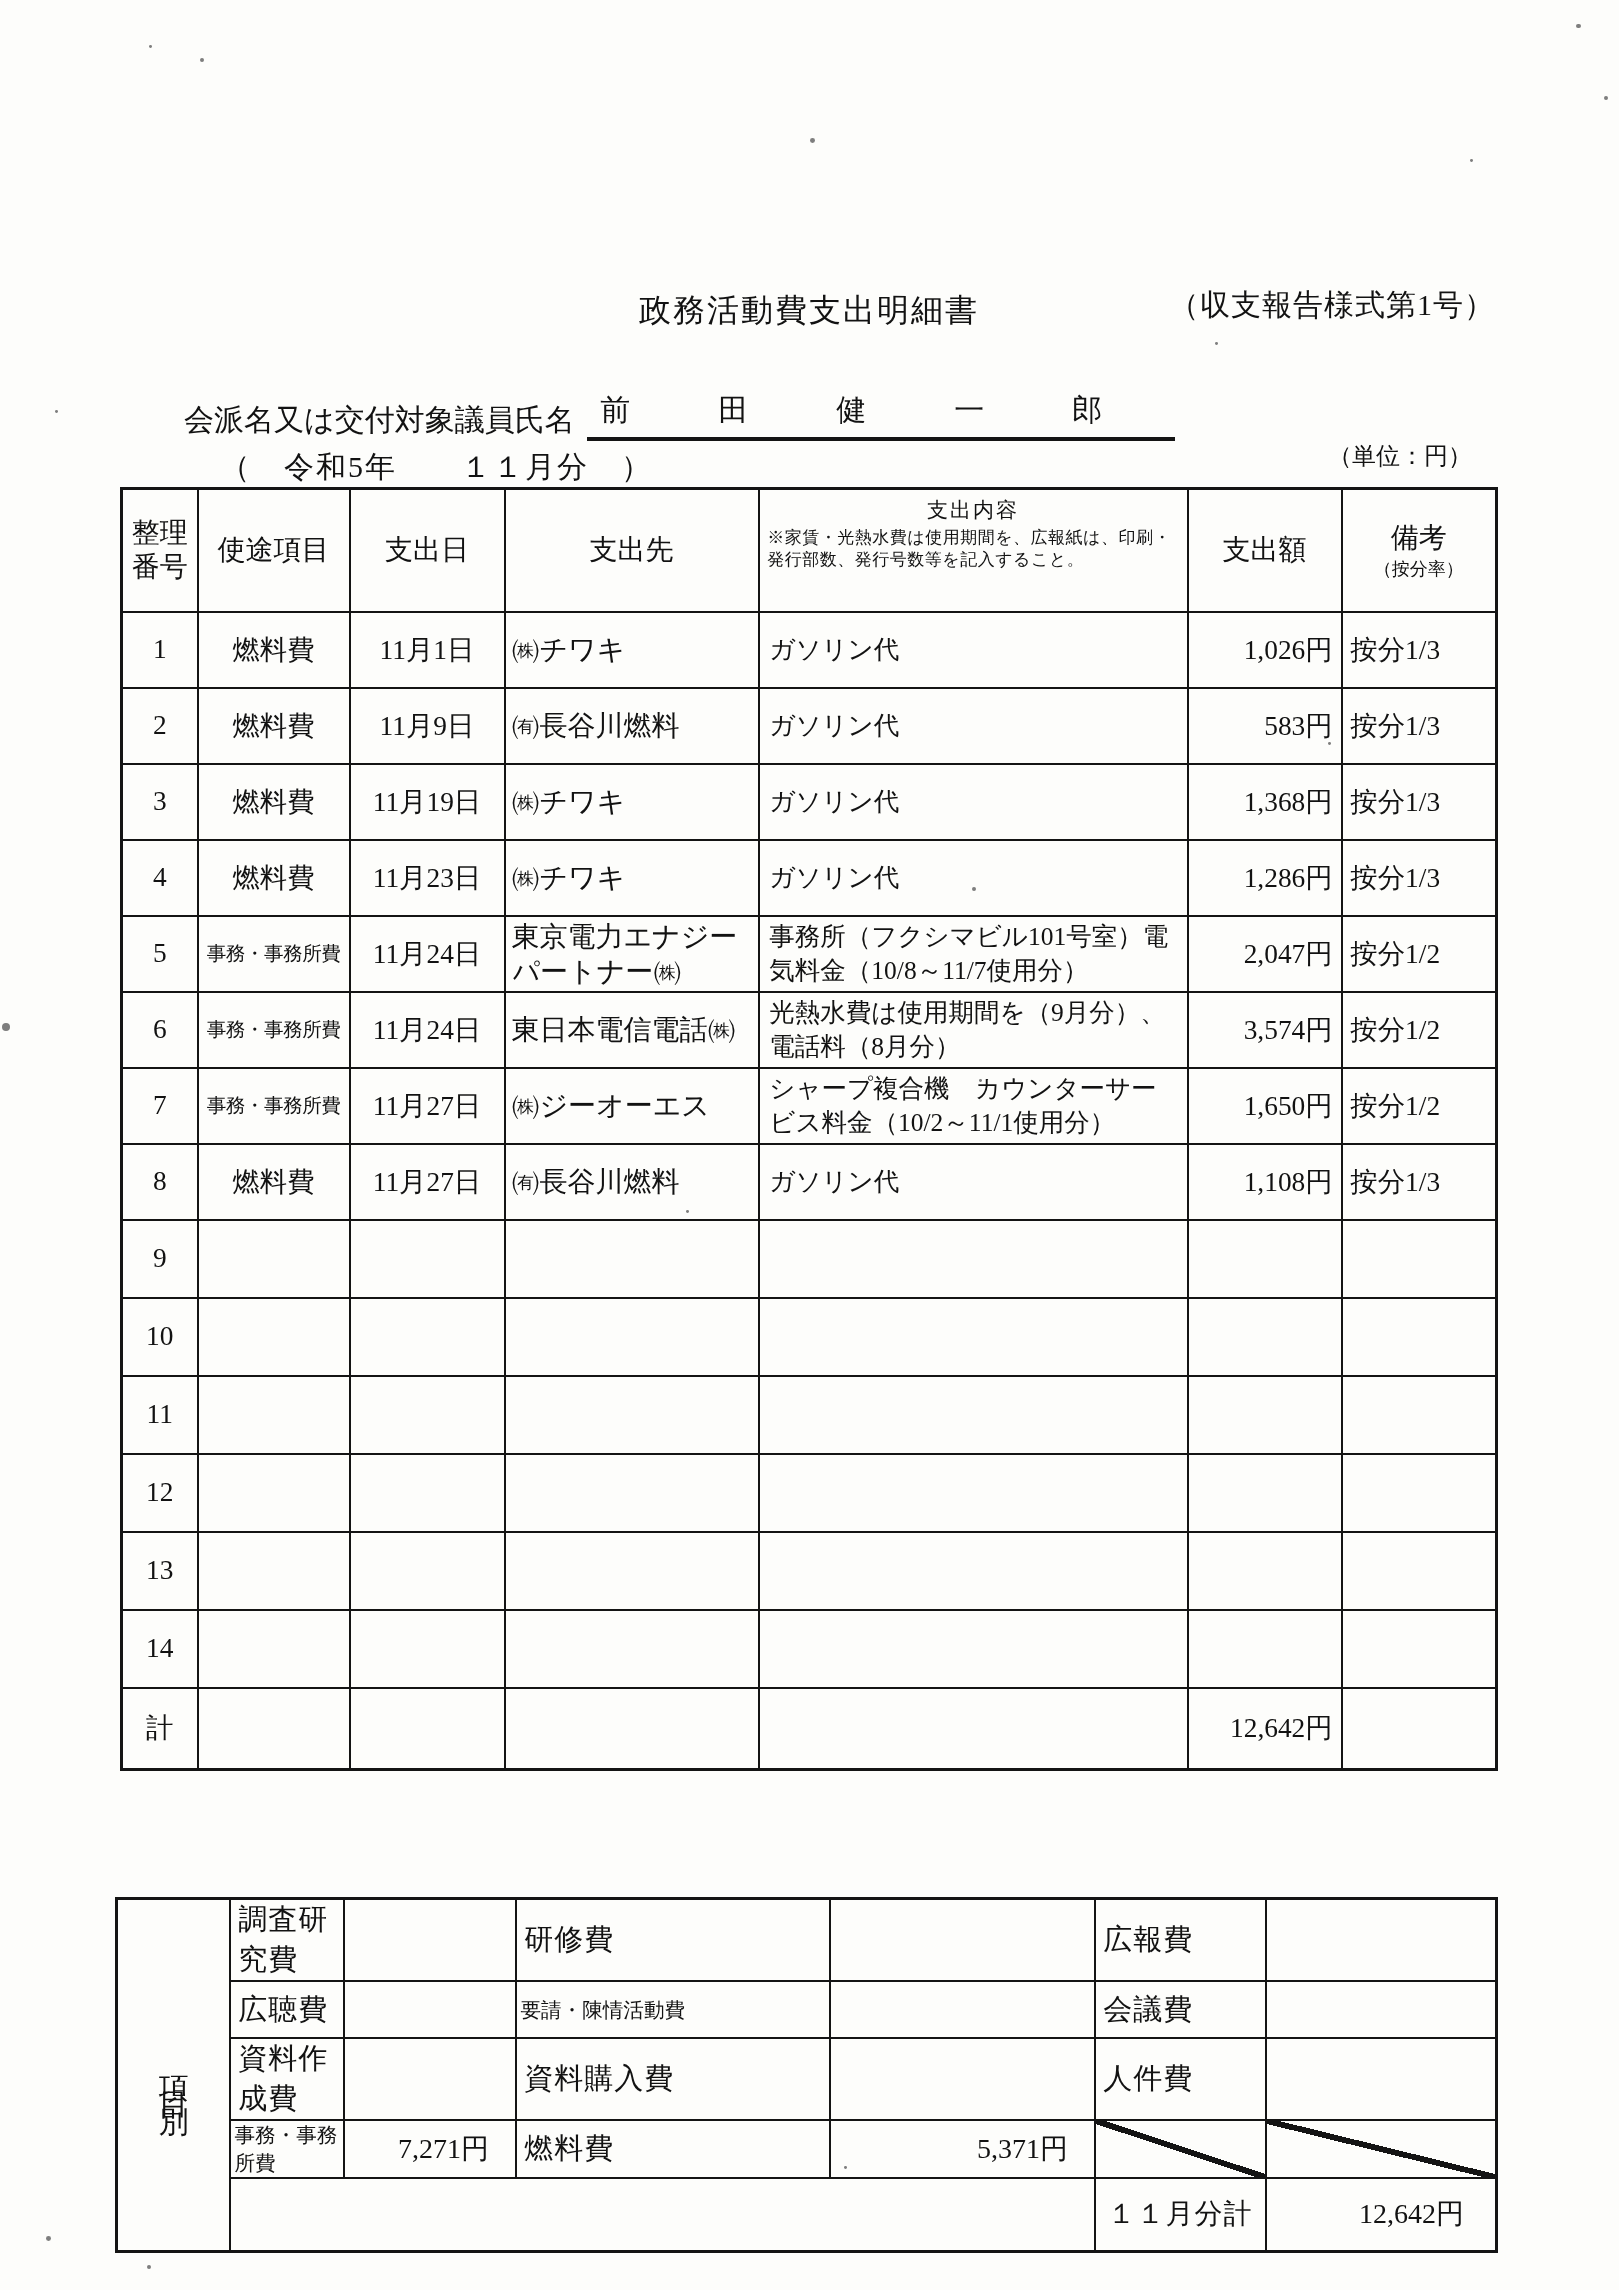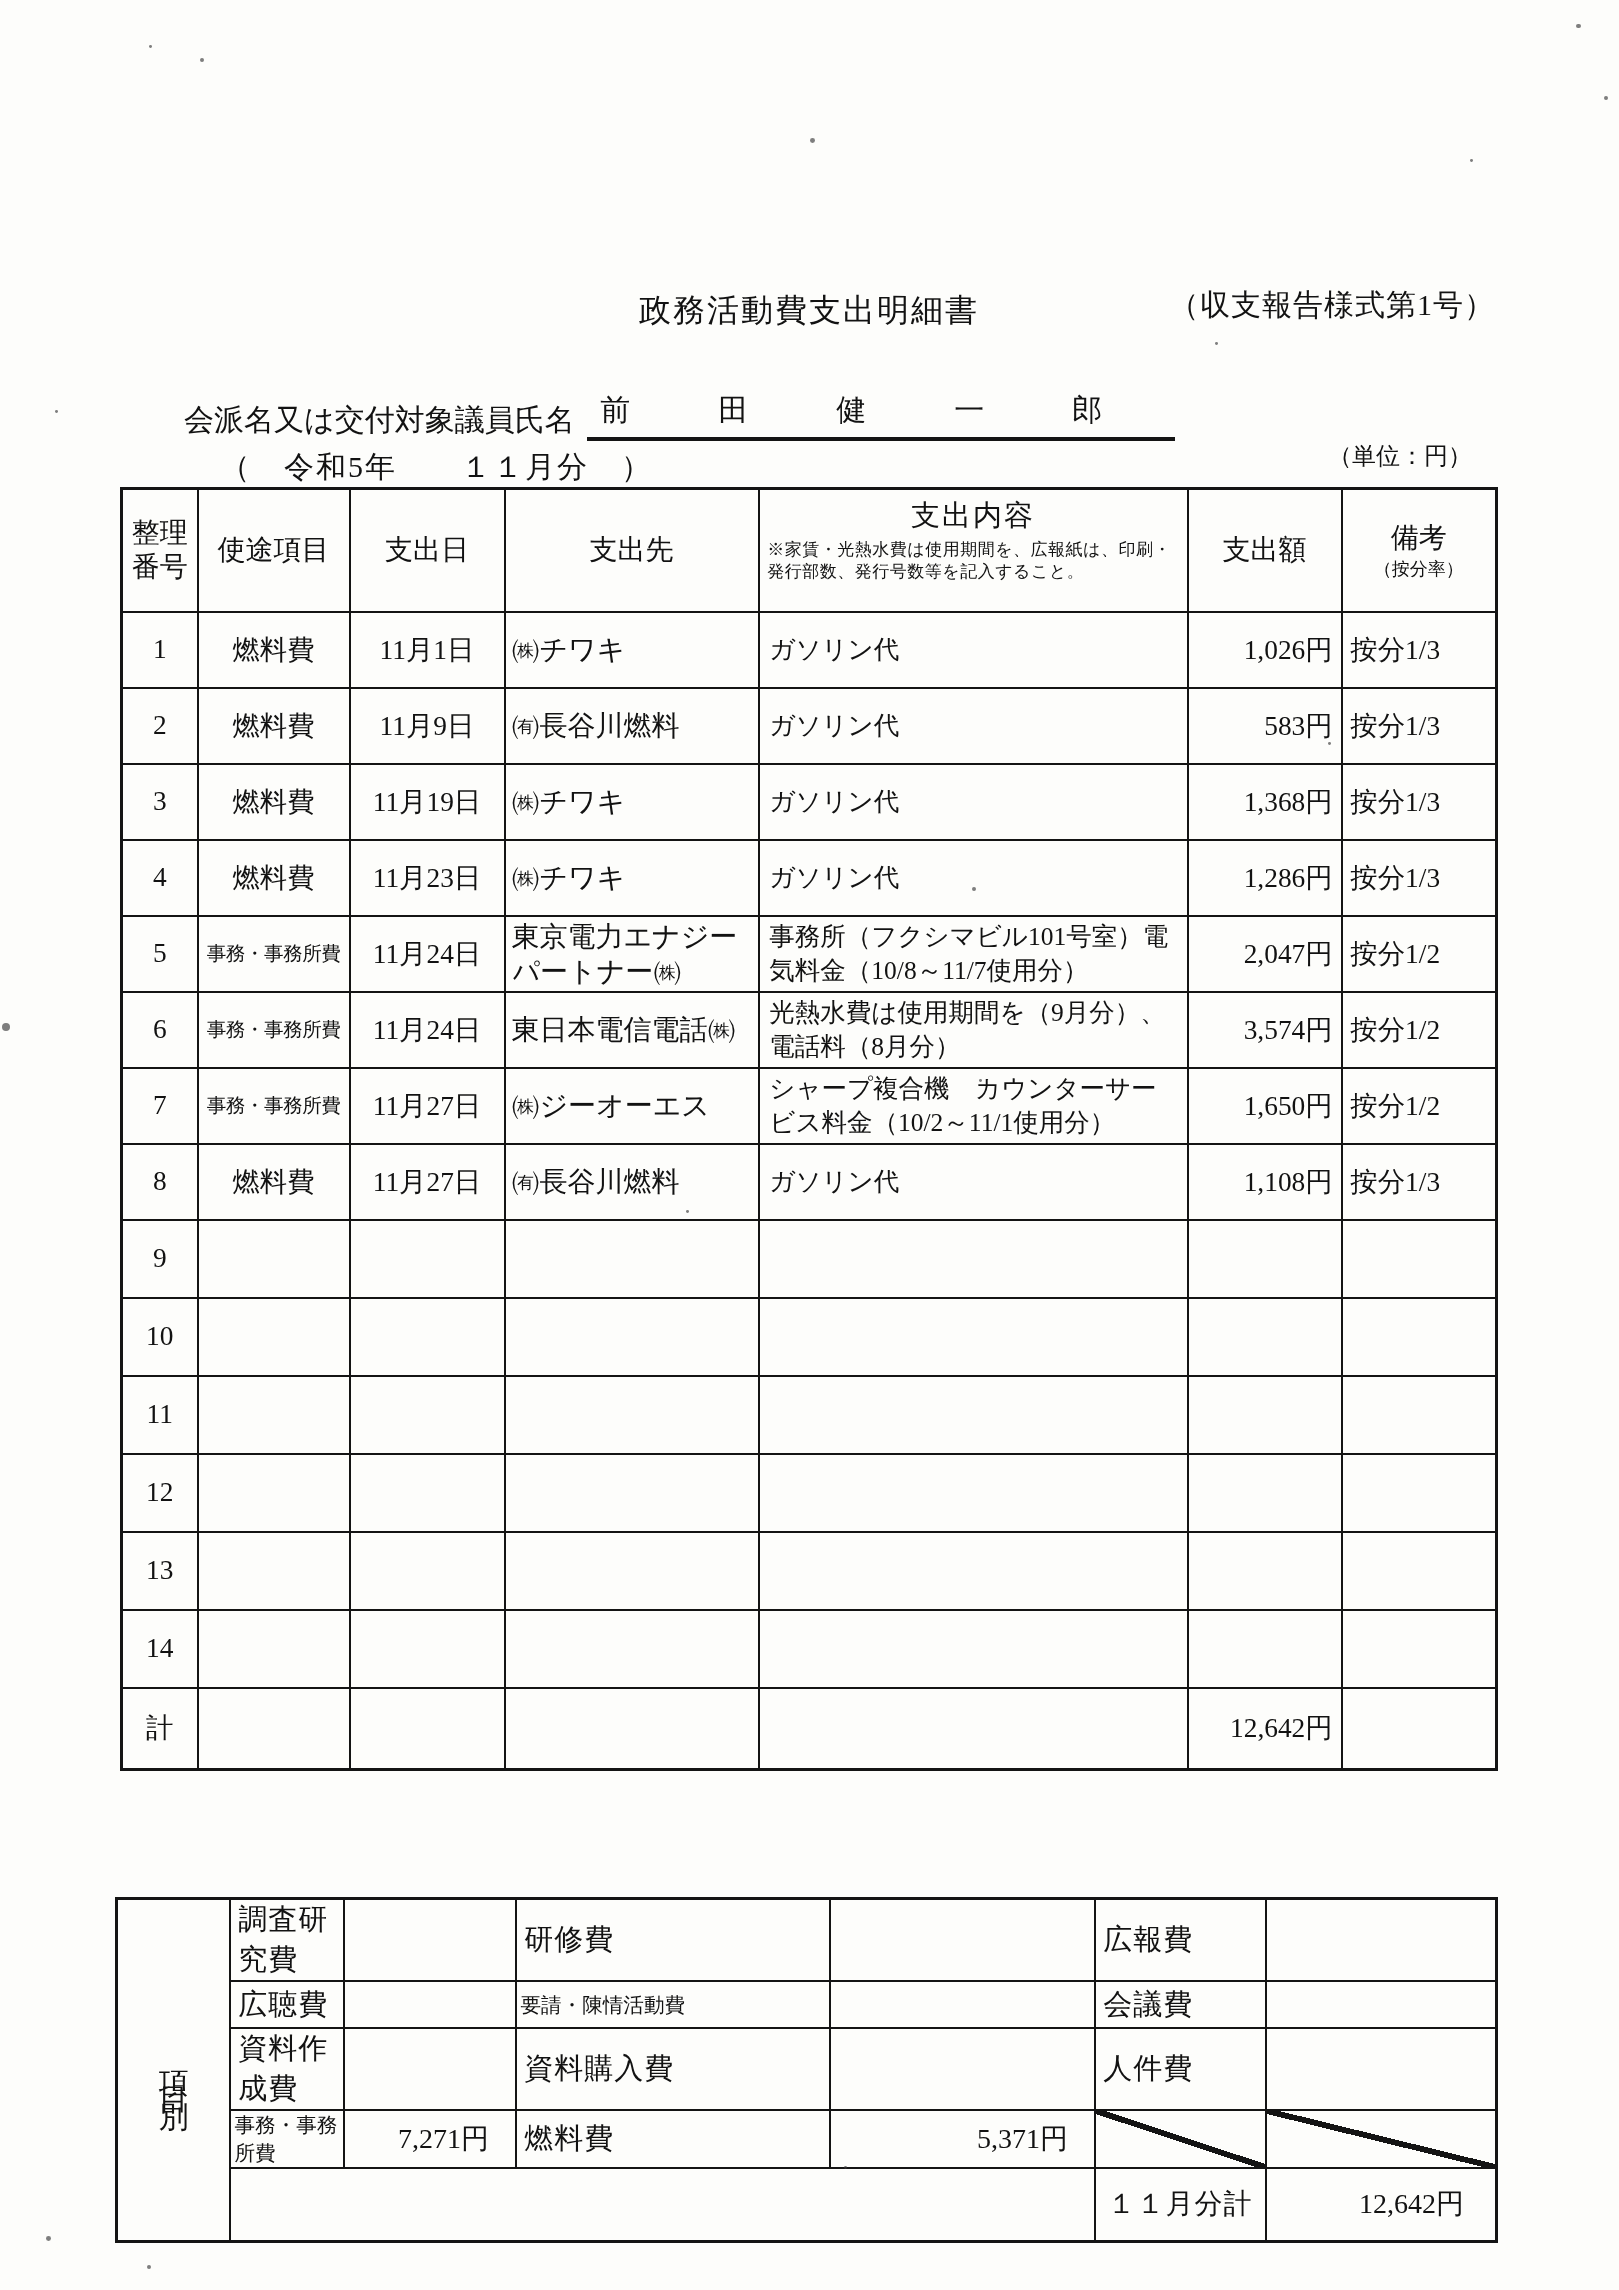--- a/index.html
+++ b/index.html
@@ -34,36 +34,36 @@
   .expense-table { position:absolute; left:120px; top:487px; width:1375px; border:3.9px solid #141414; }
   .expense-table th, .expense-table td { border-left:2px solid #141414; border-bottom:2.9px solid #141414; }
   .expense-table thead tr { height:123px; }
   .expense-table tbody tr.erow   { height:76px; }
   .expense-table tbody tr.erow-b { height:78px; }
   .expense-table tbody tr.total-row { height:82px; }
 
   .expense-table th { font-size:28px; text-align:center; }
   .pre { white-space:pre-line; line-height:1.22; }
   .th-content { vertical-align:top; padding-top:5.9px; }
-  .content-title { text-align:center; font-size:29px; letter-spacing:2px; }
+  .content-title { text-align:center; font-size:21px; letter-spacing:2px; }
   .content-note  { text-align:left; font-size:17px; line-height:1.32; padding:2.9px 3.9px 0 7.8px; letter-spacing:0.5px; }
   .th-remarks .sub { font-size:18px; }
 
   .c-no      { text-align:center; font-size:27.4px; }
   .c-cat     { text-align:center; font-size:27.4px; }
   .c-cat.sm  { font-size:19.6px; letter-spacing:-0.5px; }
   .c-date    { text-align:center; font-size:27.4px; }
   .c-payee   { text-align:left; font-size:28px; padding:2px 13.7px 2px 5.9px; line-height:1.25;border-radius:32px; }
   .c-content { text-align:left; font-size:25.5px; padding:2px 7.8px 2px 9.8px; line-height:1.3; }
   .c-amount  { text-align:right; font-size:27.4px; padding-right:7.8px; }
   .c-remarks { text-align:left; font-size:27.4px; padding-left:7.8px; }
 
   
   .summary-table { position:absolute; left:115px; top:1897px; width:1378px; border:3.9px solid #141414; }
-  .summary-table td { border-left:2px solid #141414; border-bottom:2.9px solid #141414; height:47px; }
+  .summary-table td { border-left:2px solid #141414; border-bottom:2.9px solid #141414; height:57px; }
   .summary-table tr.s-total-row td { height:73px; }
 
   .s-side {
     writing-mode:vertical-rl; text-orientation:upright;
     text-align:center; font-size:30px; letter-spacing:15.7px; padding-top:3.9px;
   }
   .s-lbl { text-align:left; font-size:29px; padding-left:7.8px; letter-spacing:1px; }
   .s-lbl.sm { font-size:20.6px; padding-left:3.9px; letter-spacing:0; }
   .s-val { text-align:right; font-size:28px; padding-right:25.5px; }
   .s-diag {

